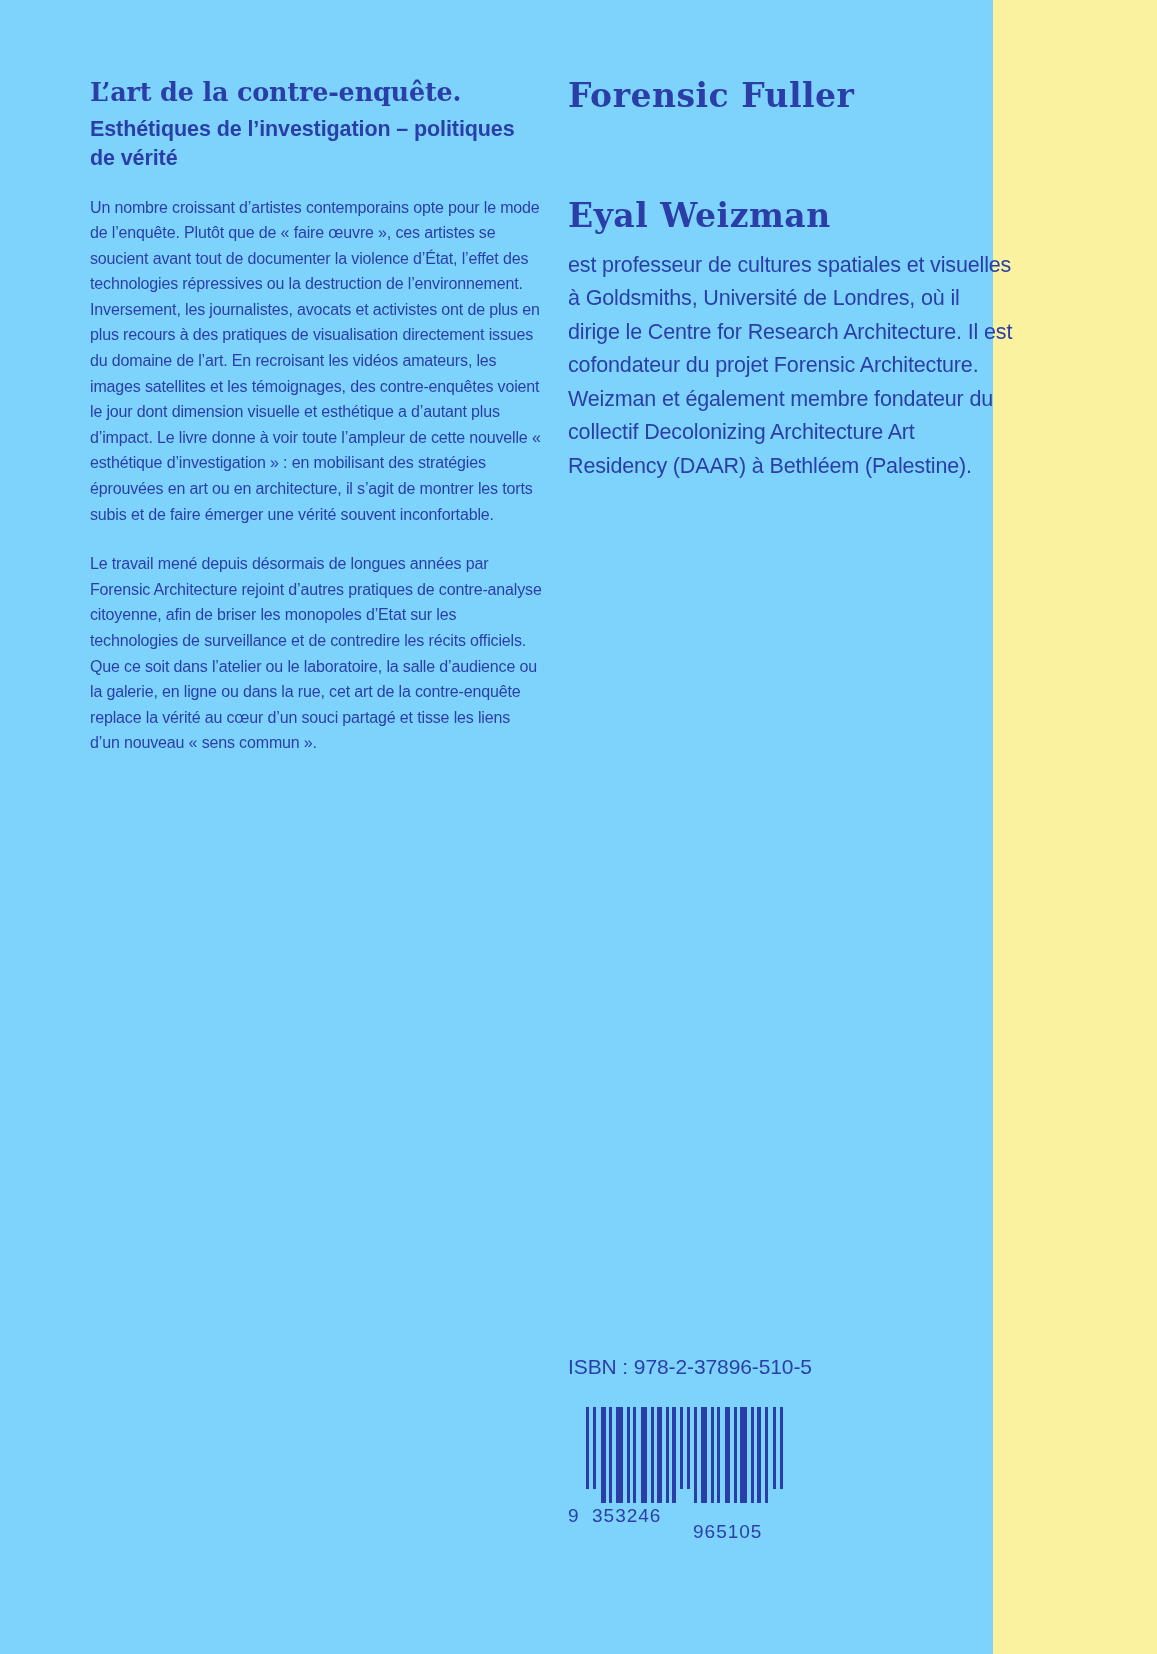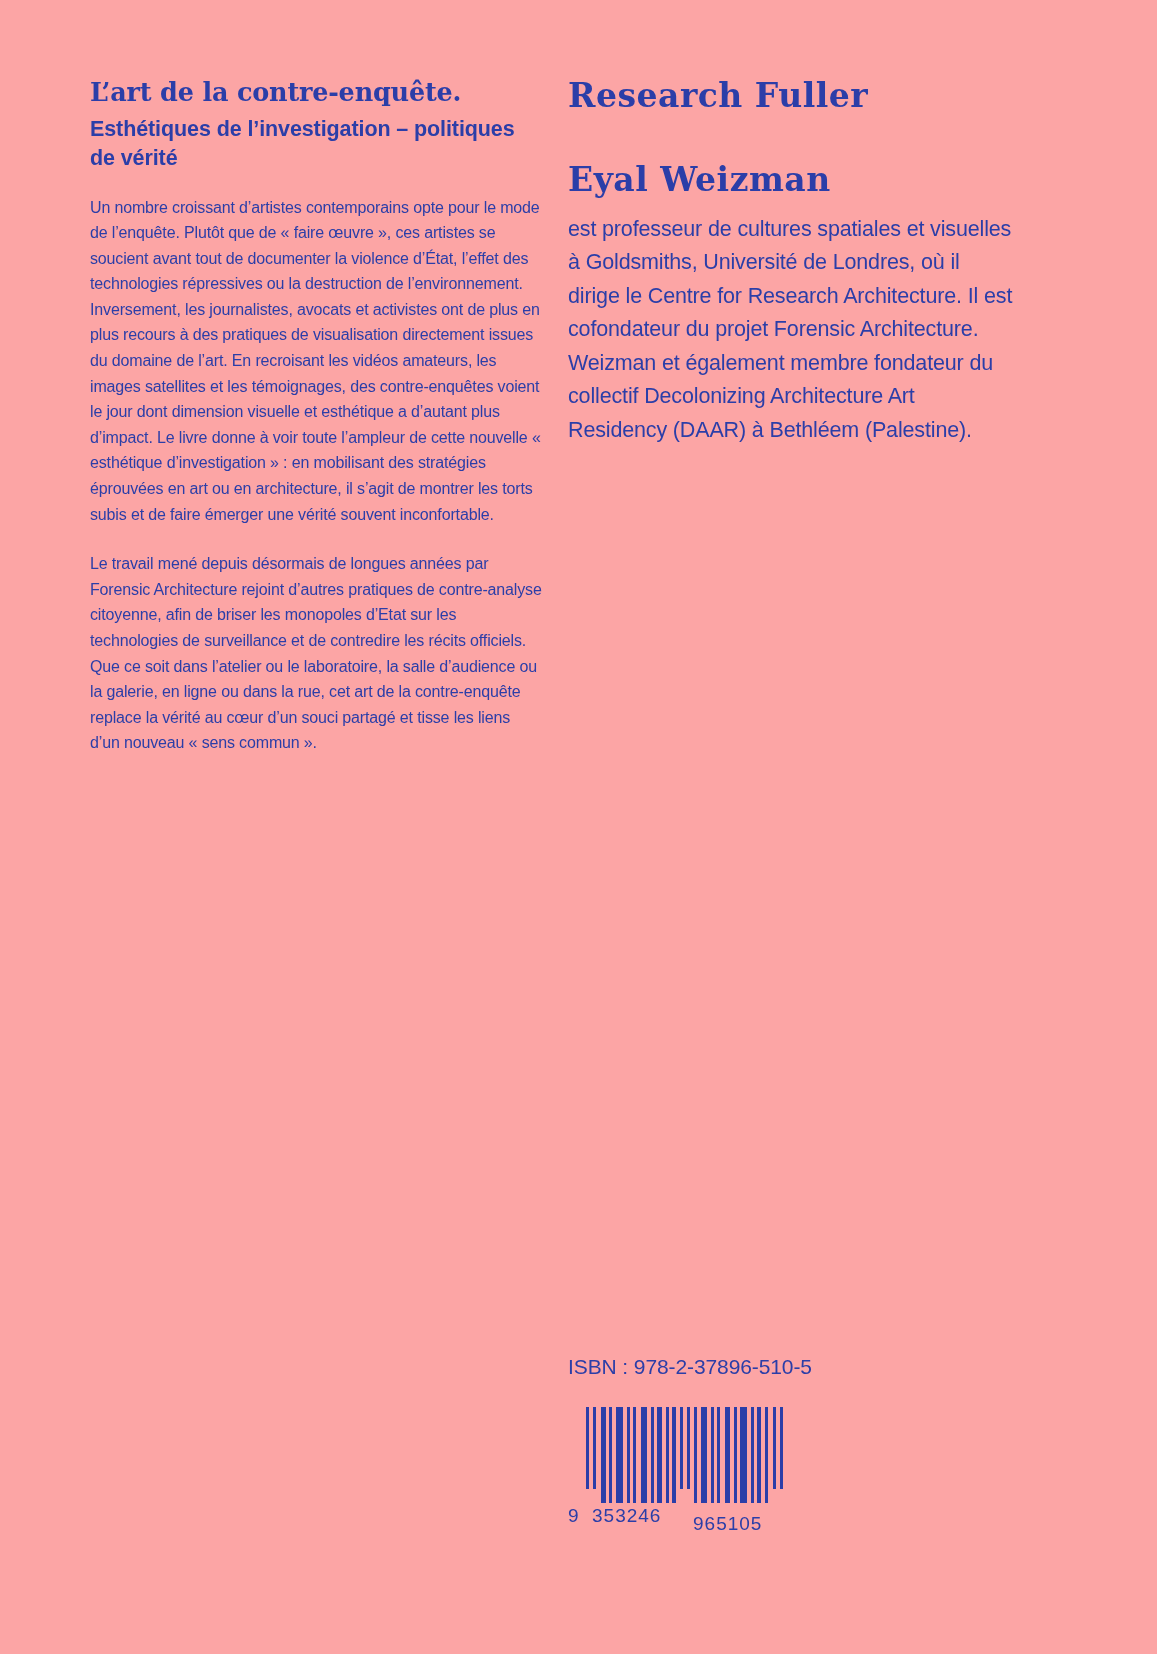--- a/index.html
+++ b/index.html
@@ -11,23 +11,23 @@
     height: 1654px;
     background: #fbf2a0;
     font-family: "Liberation Sans", sans-serif;
     color: #2b3ea8;
     overflow: hidden;
     position: relative;
   }
   .page {
     position: absolute;
     left: 0; top: 0;
-    width: 1157px;
+    width: 993px;
     height: 1654px;
-    background: #fca5a5;
+    background: #7dd3fc;
   }
   .col-left {
     position: absolute;
     left: 90px;
     top: 78px;
     width: 452px;
   }
   .col-right {
     position: absolute;
     left: 568px;
@@ -64,21 +64,21 @@
   .author-name {
     font-family: "DejaVu Serif", serif;
     font-weight: bold;
     font-size: 33px;
     color: #2b3ea8;
     margin: 0 0 14px 0;
     letter-spacing: 0.5px;
     line-height: 1.1;
   }
   .author-name.second {
-    margin-top: 48px;
+    margin-top: 84px;
   }
   .author-bio {
     font-size: 21.5px;
     line-height: 1.56;
     color: #2b3ea8;
     margin: 0;
     letter-spacing: -0.15px;
   }
 
   .isbn-block {
@@ -115,36 +115,36 @@
     position: relative;
     width: 222px;
     height: 28px;
     font-size: 19px;
     color: #2b3ea8;
     letter-spacing: 1px;
     margin-top: 2px;
   }
   .barcode-digits .d1 { position: absolute; left: 0px; top: 0; }
   .barcode-digits .d2 { position: absolute; left: 24px; top: 0; }
-  .barcode-digits .d3 { position: absolute; left: 125px; top: 8px; text-align: right; }
+  .barcode-digits .d3 { position: absolute; left: 125px; top: 16px; text-align: right; }
 </style>
 </head>
 <body>
 
 <div class="page">
 
   <div class="col-left">
     <h1 class="title-main">L’art de la contre-enquête.</h1>
     <h2 class="title-sub">Esthétiques de l’investigation – politiques de vérité</h2>
     <p class="body-text">Un nombre croissant d’artistes contemporains opte pour le mode de l’enquête. Plutôt que de « faire œuvre », ces artistes se soucient avant tout de documenter la violence d’État, l’effet des technologies répressives ou la destruction de l’environnement. Inversement, les journalistes, avocats et activistes ont de plus en plus recours à des pratiques de visualisation directement issues du domaine de l’art. En recroisant les vidéos amateurs, les images satellites et les témoignages, des contre-enquêtes voient le jour dont dimension visuelle et esthétique a d’autant plus d’impact. Le livre donne à voir toute l’ampleur de cette nouvelle « esthétique d’investigation » : en mobilisant des stratégies éprouvées en art ou en architecture, il s’agit de montrer les torts subis et de faire émerger une vérité souvent inconfortable.</p>
     <p class="body-text">Le travail mené depuis désormais de longues années par Forensic Architecture rejoint d’autres pratiques de contre-analyse citoyenne, afin de briser les monopoles d’Etat sur les technologies de surveillance et de contredire les récits officiels. Que ce soit dans l’atelier ou le laboratoire, la salle d’audience ou la galerie, en ligne ou dans la rue, cet art de la contre-enquête replace la vérité au cœur d’un souci partagé et tisse les liens d’un nouveau « sens commun ».</p>
   </div>
 
   <div class="col-right">
-    <h2 class="author-name">Research Fuller</h2>
+    <h2 class="author-name">Forensic Fuller</h2>
     <h2 class="author-name second">Eyal Weizman</h2>
     <p class="author-bio">est professeur de cultures spatiales et visuelles à Goldsmiths, Université de Londres, où il dirige le Centre for Research Architecture. Il est cofondateur du projet Forensic Architecture. Weizman et également membre fondateur du collectif Decolonizing Architecture Art Residency (DAAR) à Bethléem (Palestine).</p>
   </div>
 
   <div class="isbn-block">
     <p class="isbn-text">ISBN : 978-2-37896-510-5</p>
     <div class="barcode-wrap">
       <div class="barcode">
         <span class="short" style="left:18px;width:3px;"></span>
         <span class="short" style="left:25px;width:3px;"></span>

